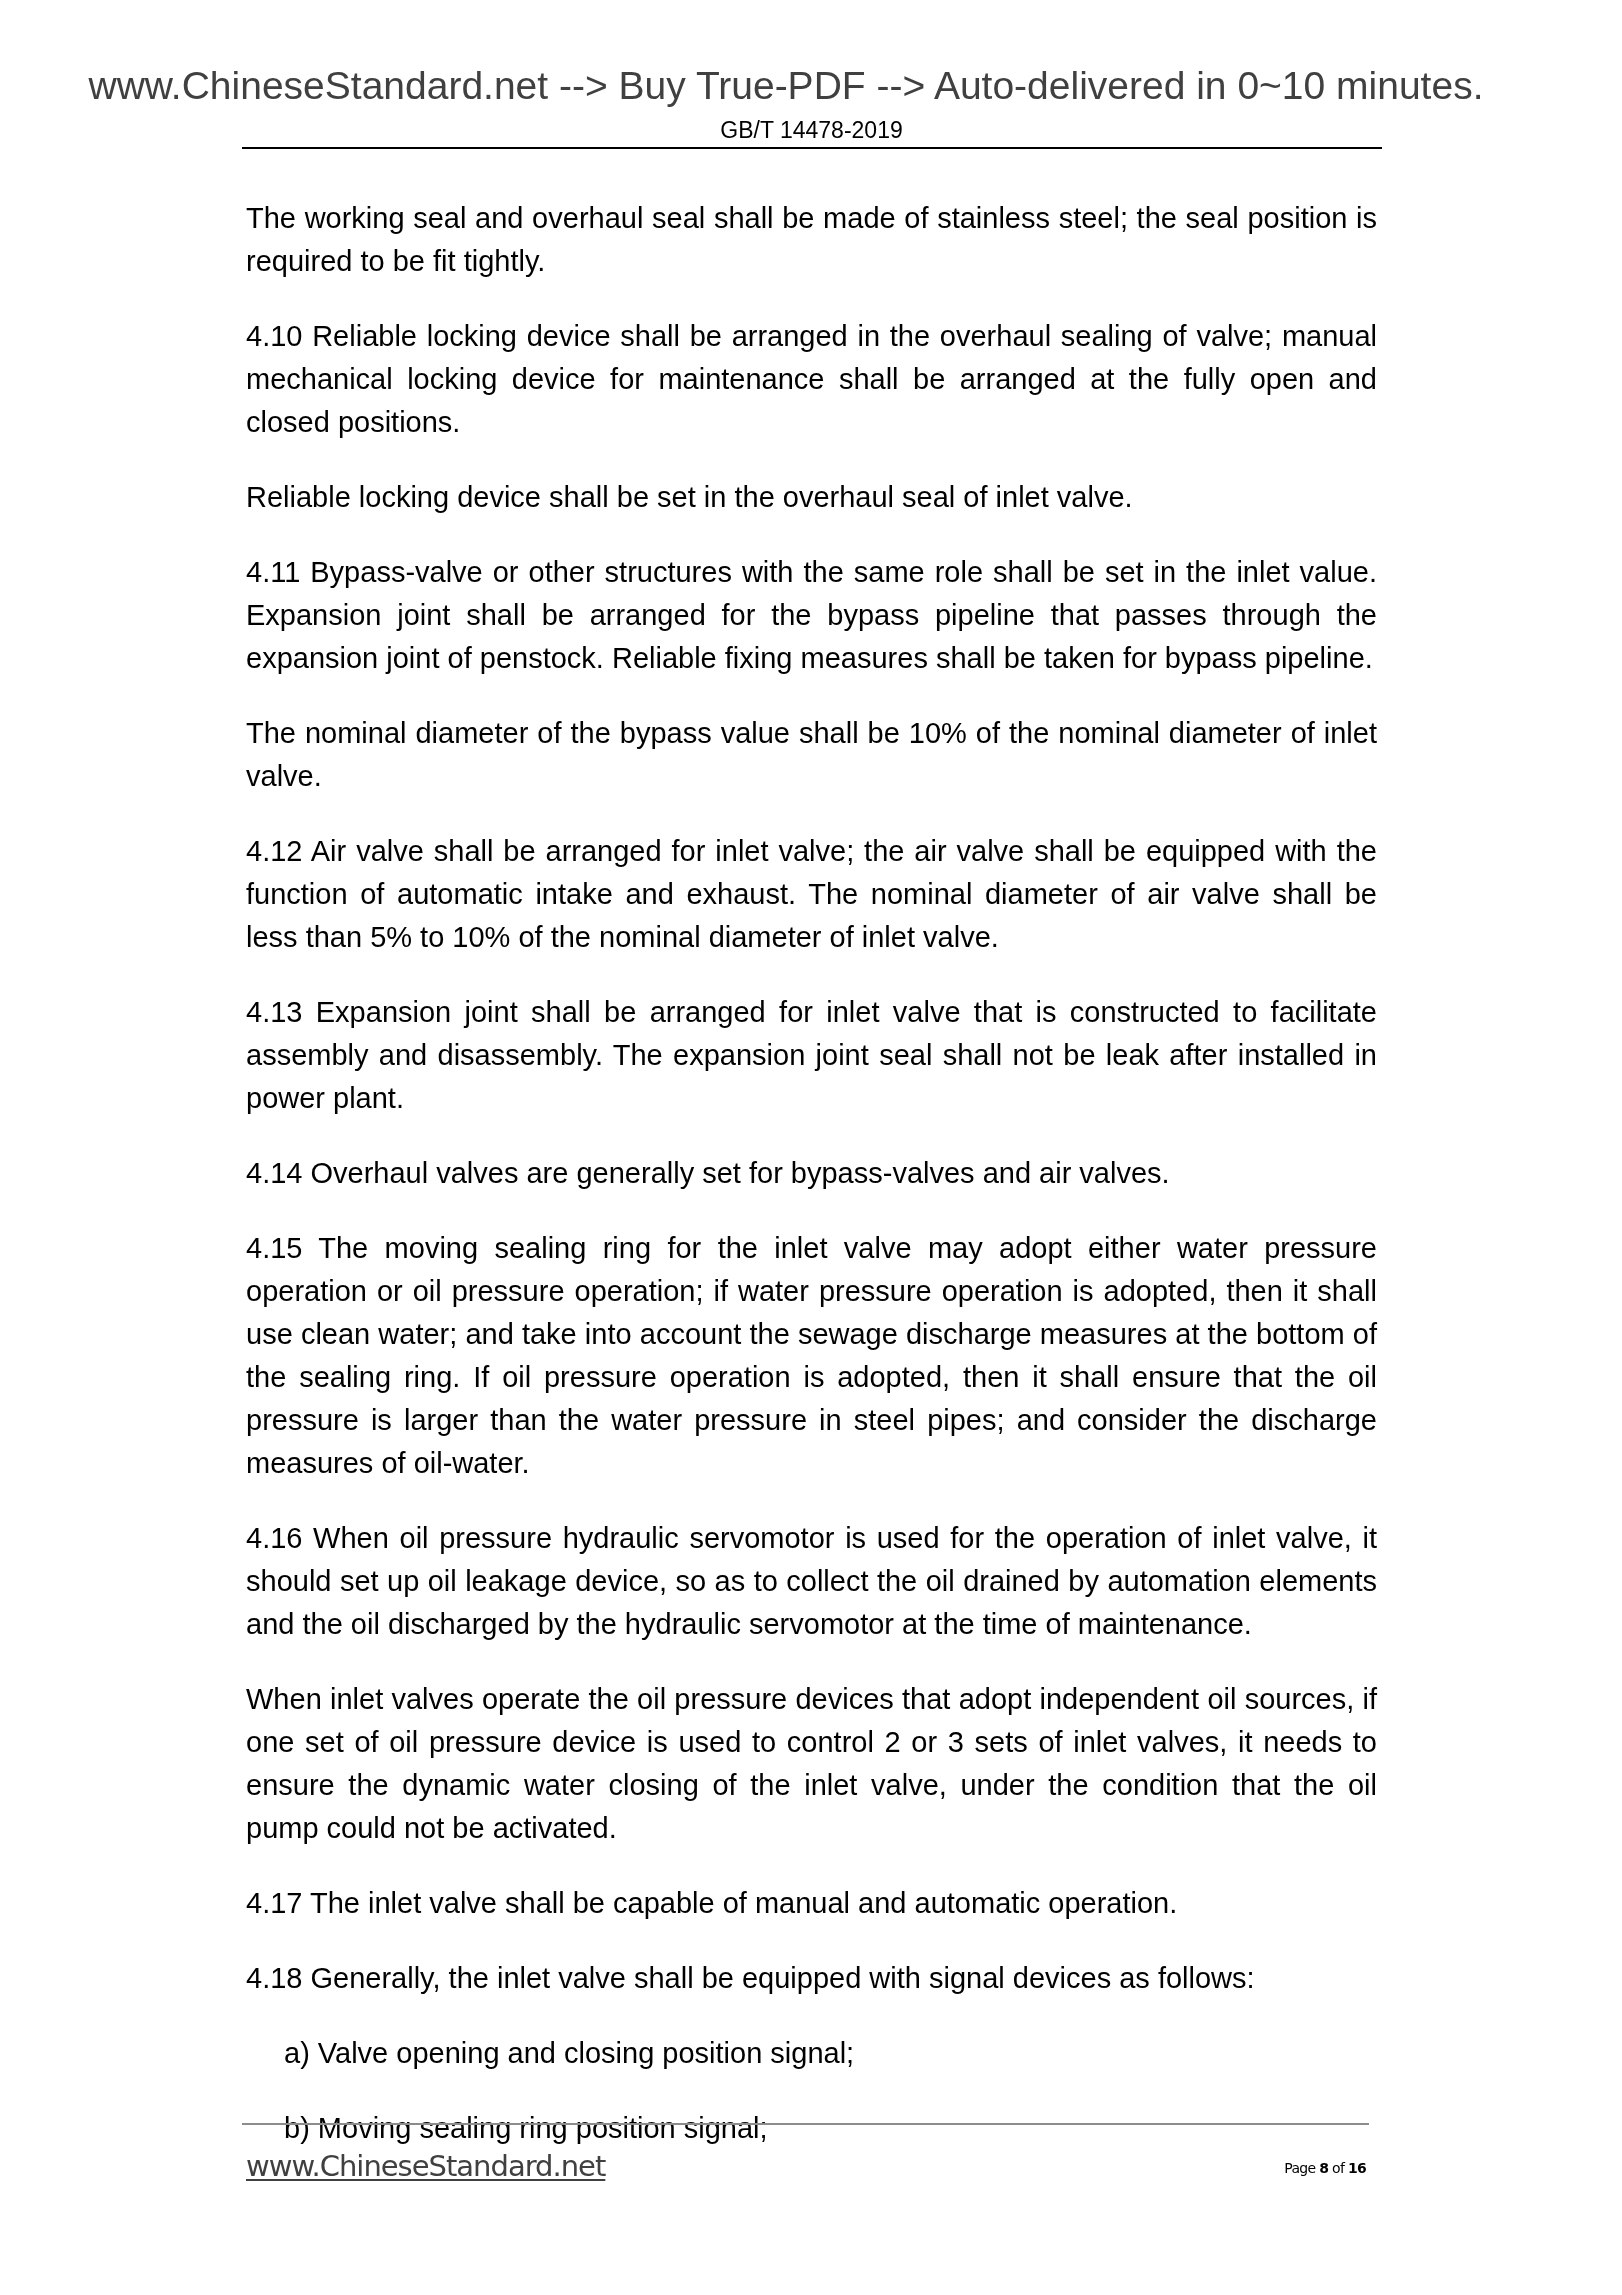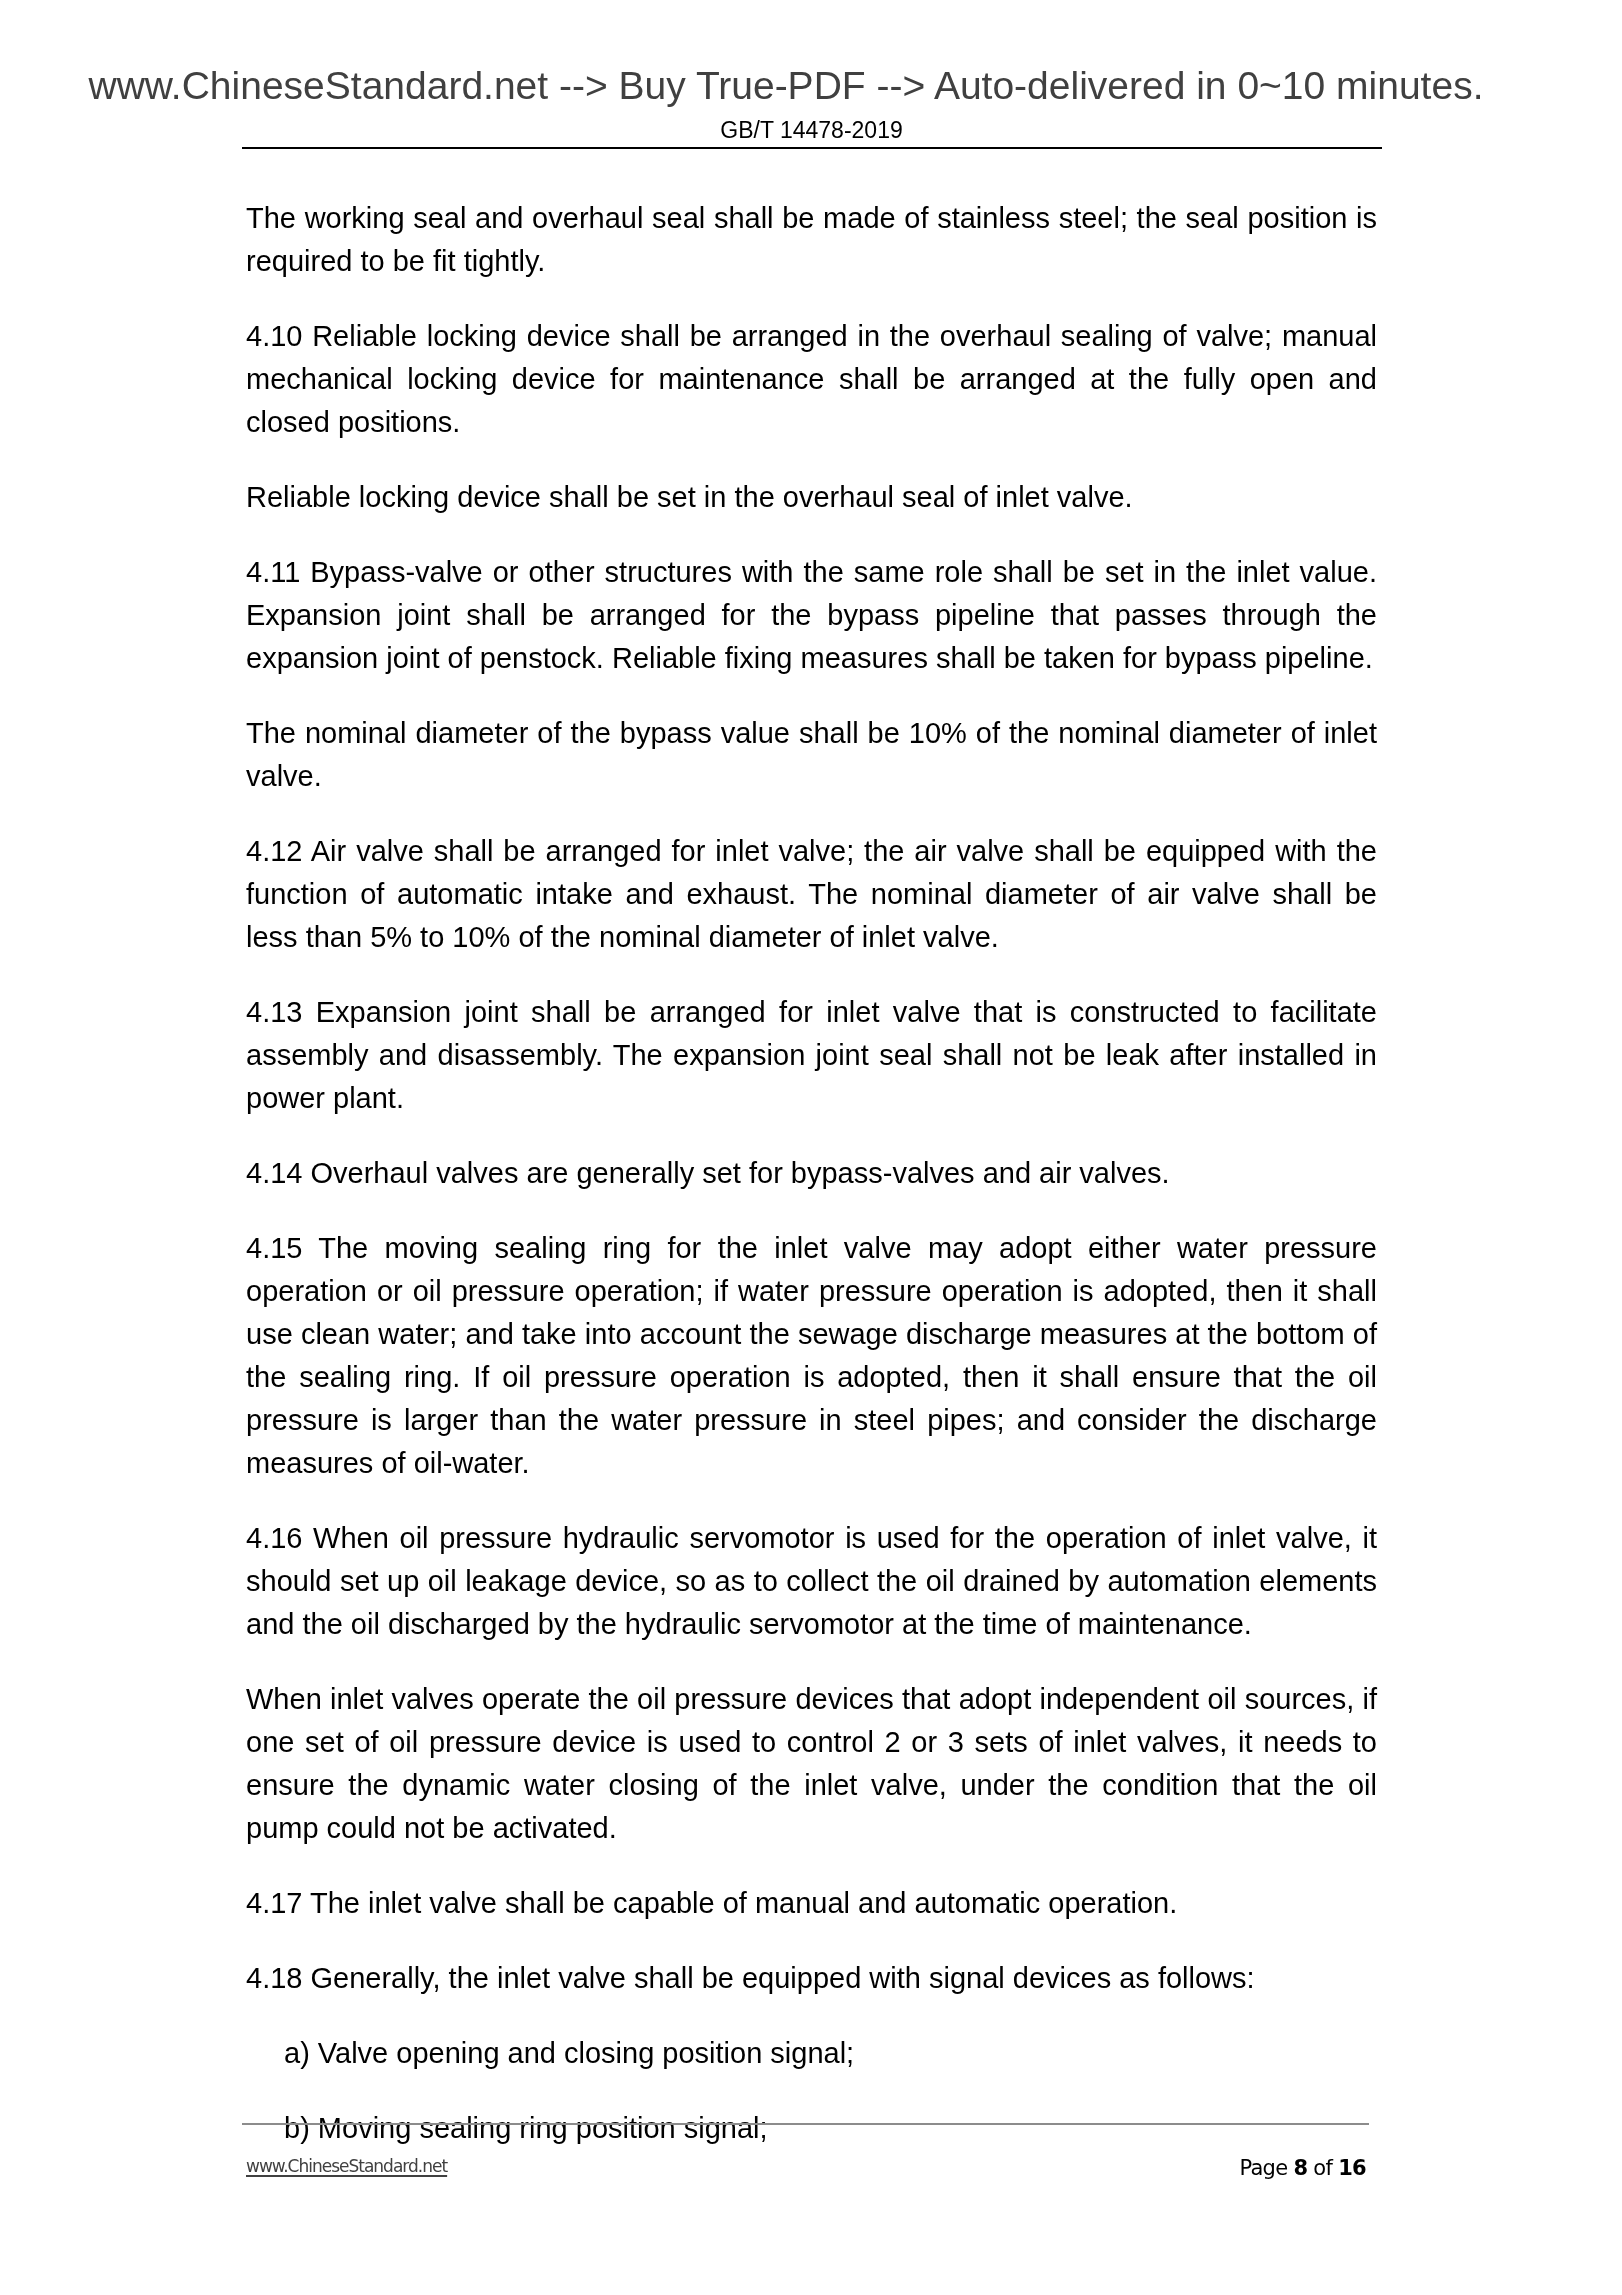--- a/index.html
+++ b/index.html
@@ -66,34 +66,34 @@
       top: 2123px;
       width: 1127px;
       height: 1.7px;
       background: #8c8c8c;
     }
     .footer-link {
       position: absolute;
       left: 246px;
       top: 2151px;
       font-family: "DejaVu Sans", sans-serif;
-      font-size: 17px;
+      font-size: 29px;
       line-height: 30px;
       color: #404040;
       text-decoration: underline;
       text-decoration-thickness: 1.7px;
       text-underline-offset: 2.5px;
       letter-spacing: -1px;
     }
     .footer-page {
       position: absolute;
       right: 257px;
       top: 2155px;
       font-family: "DejaVu Sans", sans-serif;
-      font-size: 21px;
+      font-size: 14px;
       line-height: 27px;
       color: #000;
       letter-spacing: -0.7px;
       margin-left: 11px;
     }
     .footer-page b { font-weight: bold; }
   </style>
 </head>
 <body>
 

